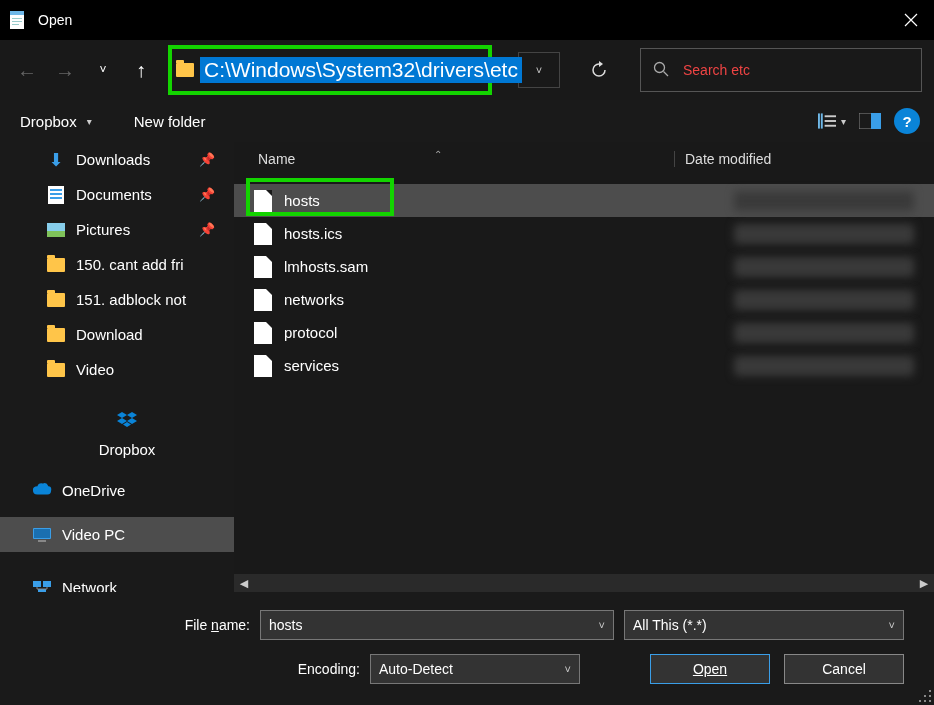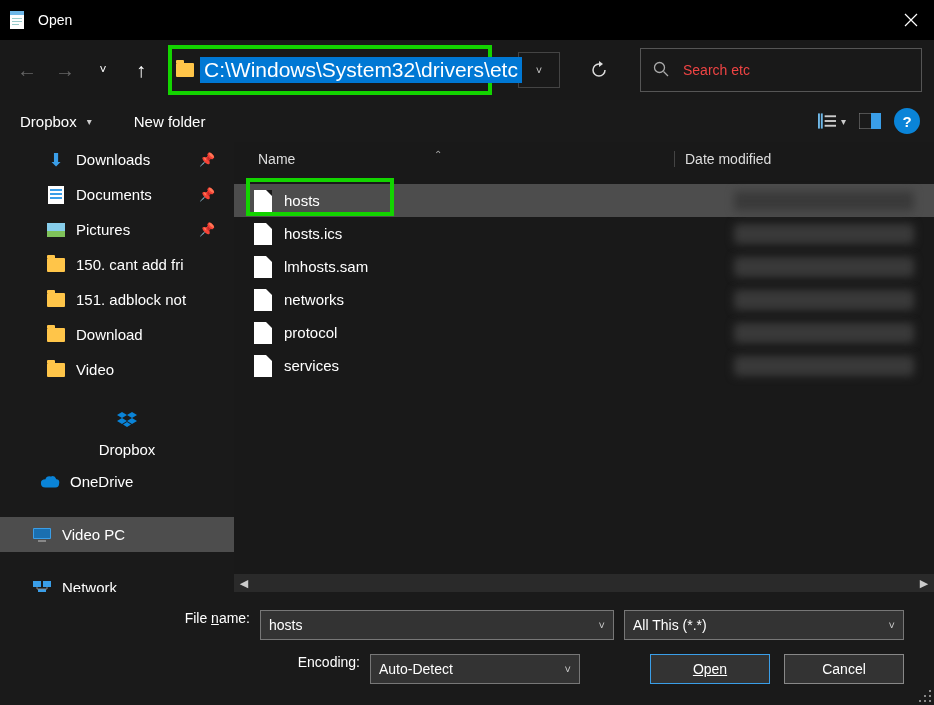--- a/index.html
+++ b/index.html
@@ -46,21 +46,21 @@
   .file-hl { position:relative; }
   .file-hl .hlbox { position:absolute; left:12px; top:-6px; width:148px; height:38px; border:4px solid #13d400; pointer-events:none;}
   .doc-ic { width:18px; height:22px; background:#fff; position:relative; flex-shrink:0;}
   .doc-ic::before{content:"";position:absolute;right:0;top:0;border-top:6px solid #191919;border-left:6px solid transparent;}
   .blur-cell { width:180px; height:20px; background:#3a3a3a; filter:blur(4px); border-radius:4px; margin-left:auto; margin-right:20px;}
   .hscroll { height:18px; background:#2a2a2a; display:flex; align-items:center; padding:0 2px;}
   .hscroll .arrow{width:16px;color:#ccc;text-align:center;font-size:11px;}
   .hscroll .track{flex:1;}
   
   .bottom { padding: 18px 30px 0 0; background:#1a1a1a; }
-  .form-row { display:flex; align-items:flex-start; margin-bottom: 14px; }
+  .form-row { display:flex; align-items:center; margin-bottom: 14px; }
   .form-row label { width:260px; text-align:right; padding-right:10px; font-size:14px;}
   .form-row label u { text-decoration: underline; }
   .combo { height:30px; border:1px solid #777; background:#333; display:flex; align-items:center; padding:0 8px; font-size:14px; position:relative;}
   .combo .cd { margin-left:auto; font-size:11px; color:#ccc;}
   .fn-combo { flex:1;}
   .ft-combo { width:280px; margin-left:10px;}
   .enc-combo { width:210px; flex:none;}
   .btn { width:120px; height:30px; border:1px solid #888; background:#333; display:flex; align-items:center; justify-content:center; font-size:14px; margin-left:14px;}
   .btn.accent { border:1px solid #3a9ee8;}
   .folder-ic { width:18px; height:14px; background:#ffc549; border-radius:1px; position:relative;}
@@ -201,21 +201,21 @@
       </div>
 
       <div class="sb-item top-gap" style="padding-left:20px;margin-top:24px;flex-direction:column;">
         <span class="sb-ic" style="color:#0a84d8;">
           <svg width="20" height="18" viewBox="0 0 20 18">
               <path d="M5 0 L10 3 L5 6 L0 3 Z M15 0 L20 3 L15 6 L10 3 Z M5 6 L10 9 L5 12 L0 9 Z M15 6 L20 9 L15 12 L10 9 Z M10 10 L14 12.5 L10 15 L6 12.5 Z" fill="#0a84d8"></path>
             </svg>
         </span>
         <span>Dropbox</span>
       </div>
-      <div class="sb-item" style="padding-left:40px;margin-top:18px;">
+      <div class="sb-item" style="padding-left:32px;margin-top:18px;align-items:flex-end;">
         <span class="sb-ic">
           <svg width="22" height="14" viewBox="0 0 22 14">
               <path d="M6 13 Q1 13 1 8 Q1 4 6 4 Q7 0 12 1 Q16 -1 18 4 Q22 4 21 9 Q21 13 17 13 Z" fill="#0a84d8"></path>
             </svg>
         </span>
         <span>OneDrive</span>
       </div>
       <div class="sb-item sel" style="padding-left:32px;margin-top:18px;">
         <span class="sb-ic">
           <svg width="20" height="16" viewBox="0 0 20 16">

